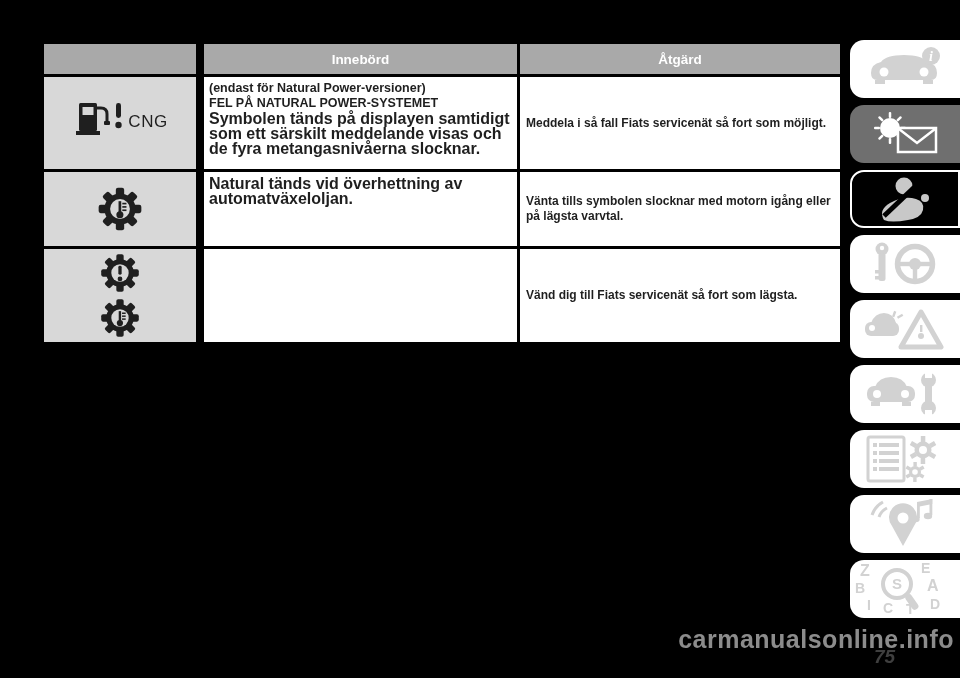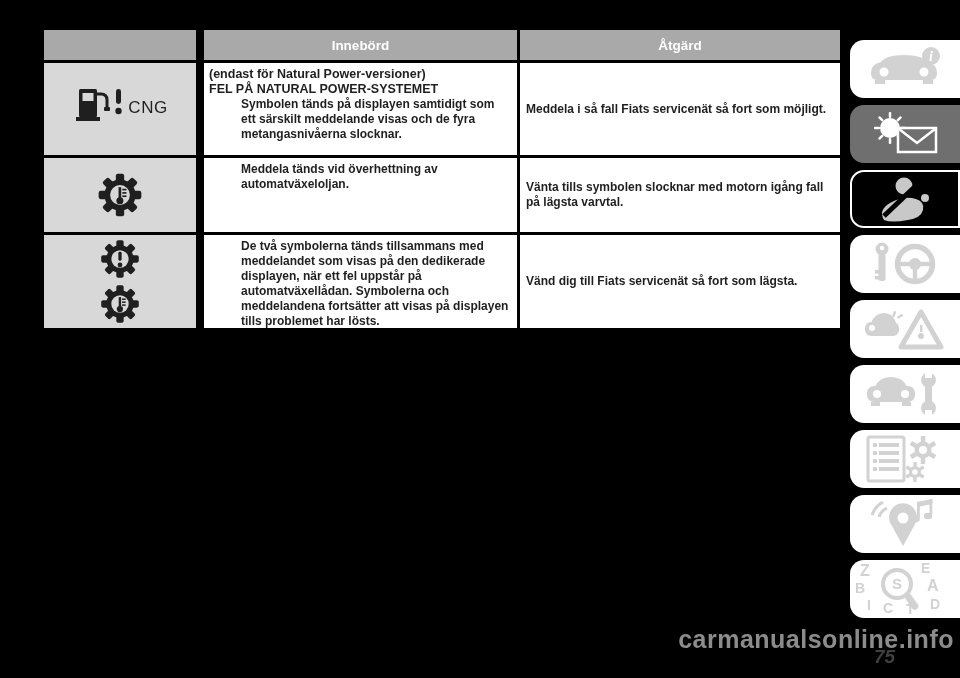--- a/index.html
+++ b/index.html
@@ -2,32 +2,32 @@
 <html><head>
 <meta charset="utf-8">
 <style>
   html,body{margin:0;padding:0;}
   body{
     width:960px;height:678px;position:relative;background:#000;
     font-family:"Liberation Sans",sans-serif;overflow:hidden;
   }
   
   .manual-table{
-    position:absolute;left:44px;top:30px;width:915px;
+    position:absolute;left:44px;top:44px;width:915px;
     display:grid;
     grid-template-columns:152px 8px 313px 3px 320px;
     grid-template-rows:30px 3px 92px 3px 74px 3px 93px;
   }
   .hdr-cell{background:#a9a9a9;display:flex;align-items:center;justify-content:center;
     color:#fff;font-weight:bold;font-size:13.5px;}
   .icon-cell{background:#d8d8d8;display:flex;flex-direction:row;align-items:center;justify-content:center;}
   .text-cell{background:#fff;padding:4px 6px 2px 5px;color:#1f1f1f;}
   .action-cell{background:#fff;padding:2px 6px 2px 6px;color:#1f1f1f;display:flex;align-items:center;}
   .row-title{font-weight:bold;font-size:12.5px;line-height:15px;}
-  .row-body{font-weight:bold;font-size:12px;line-height:15px;margin-left:32px;}
+  .row-body{font-weight:bold;font-size:16px;line-height:15px;}
   .action-text{font-weight:bold;font-size:12px;line-height:15px;}
   .spacer{background:transparent;}
   .cng-label{font-size:17px;letter-spacing:.5px;color:#1f1f1f;margin-top:-2px;font-weight:500;}
   .stack-icons{display:flex;flex-direction:column;align-items:center;gap:1px;}
   
   .sidebar{position:absolute;right:0;top:40px;width:110px;}
   .tab{
     width:110px;height:58px;margin-bottom:7px;border-radius:14px 0 0 14px;
     background:#fff;color:#d2d2d2;display:flex;align-items:center;justify-content:center;
     position:relative;box-sizing:border-box;
@@ -98,25 +98,25 @@
         <rect x="22.6" y="16.5" width="2.6" height="11"></rect>
         <circle cx="23.9" cy="29.5" r="3.4"></circle>
         <rect x="26.2" y="18" width="4" height="1.6"></rect>
         <rect x="26.2" y="21.2" width="4" height="1.6"></rect>
         <rect x="26.2" y="24.4" width="4" height="1.6"></rect>
       </g>
     </svg>
   </div>
   <div class="spacer"></div>
   <div class="text-cell">
-    <div class="row-body">Meddela tänds vid överhettning av automatväxeloljan.</div>
+    <div class="row-body">Natural tänds vid överhettning av automatväxeloljan.</div>
   </div>
   <div class="spacer"></div>
   <div class="action-cell">
-    <span class="action-text">Vänta tills symbolen slocknar med motorn igång fall på lägsta varvtal.</span>
+    <span class="action-text">Vänta tills symbolen slocknar med motorn igång eller på lägsta varvtal.</span>
   </div>
 
   <div class="spacer" style="grid-column:1/6"></div>
 
   <div class="icon-cell">
     <div class="stack-icons">
       <svg width="44" height="44" viewBox="0 0 48 48">
         <g fill="#1f1f1f">
           <rect x="20" y="3.5" width="8" height="9" rx="2"></rect>
           <rect x="20" y="3.5" width="8" height="9" rx="2" transform="rotate(45 24 24)"></rect>
@@ -152,21 +152,20 @@
           <circle cx="23.9" cy="29.5" r="3.4"></circle>
           <rect x="26.2" y="18" width="4" height="1.6"></rect>
           <rect x="26.2" y="21.2" width="4" height="1.6"></rect>
           <rect x="26.2" y="24.4" width="4" height="1.6"></rect>
         </g>
       </svg>
     </div>
   </div>
   <div class="spacer"></div>
   <div class="text-cell">
-    <div class="row-body">De två symbolerna tänds tillsammans med meddelandet som visas på den dedikerade displayen, när ett fel uppstår på automatväxellådan. Symbolerna och meddelandena fortsätter att visas på displayen tills problemet har lösts.</div>
   </div>
   <div class="spacer"></div>
   <div class="action-cell">
     <span class="action-text">Vänd dig till Fiats servicenät så fort som lägsta.</span>
   </div>
 </div>
 
 <div class="sidebar">
 
   <div class="tab">

